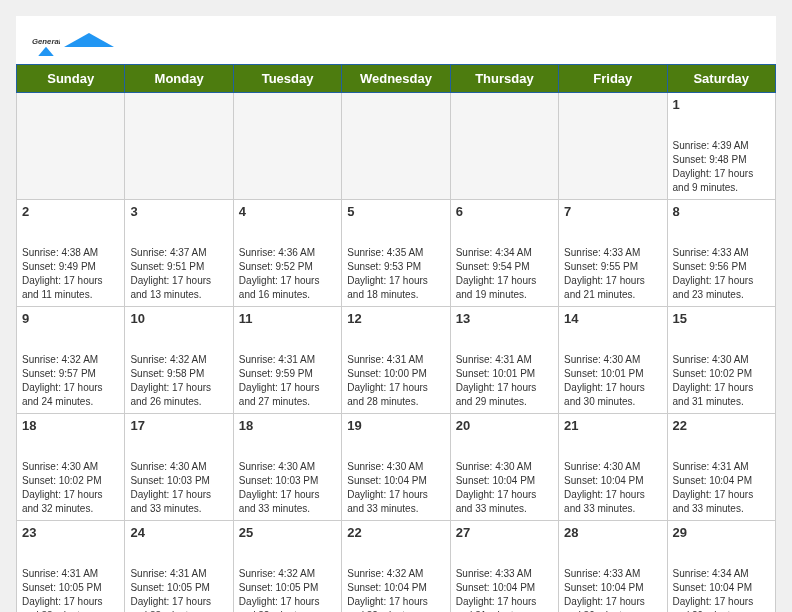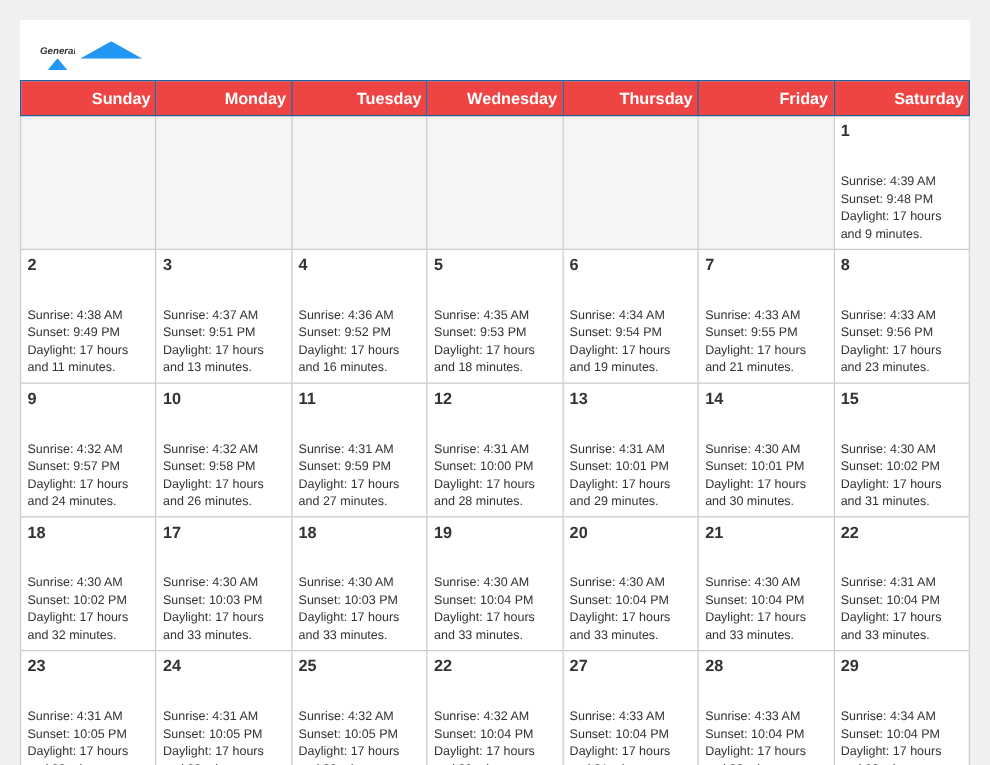--- a/index.html
+++ b/index.html
@@ -41,26 +41,26 @@
     }
     .location {
       font-size: 15px;
       color: #555;
     }
     .calendar {
       width: 100%;
       border-collapse: collapse;
     }
     .calendar thead tr th {
-      background: #ef4444;
+      background: #4d7c0f;
       color: white;
       font-size: 13px;
       font-weight: bold;
       padding: 6px 4px;
-      text-align: right;
+      text-align: center;
       border: 1px solid #2060a0;
     }
     .calendar tbody tr td {
       border: 1px solid #ccc;
       vertical-align: top;
       padding: 4px 5px;
       width: calc(100% / 7);
       min-height: 80px;
       font-size: 10.5px;
       color: #222;

